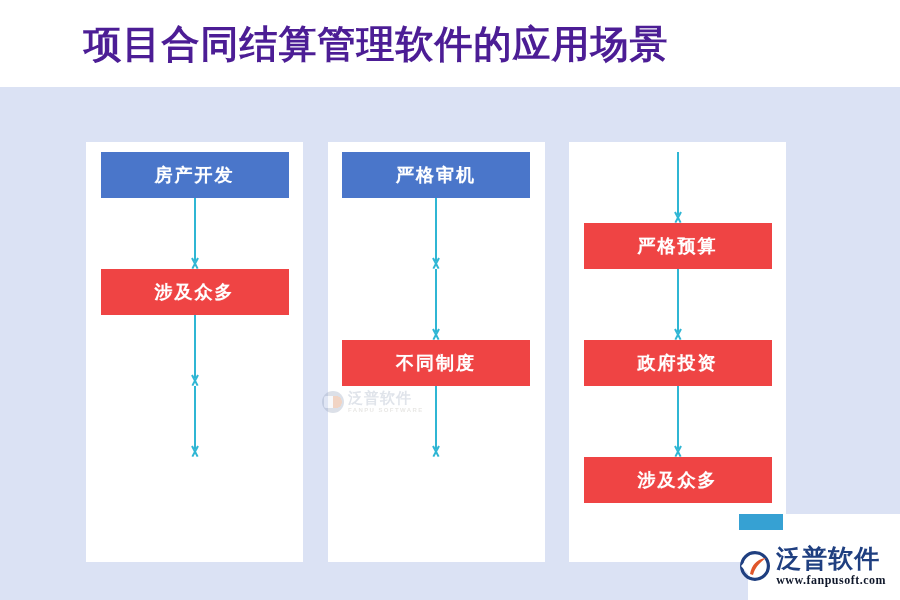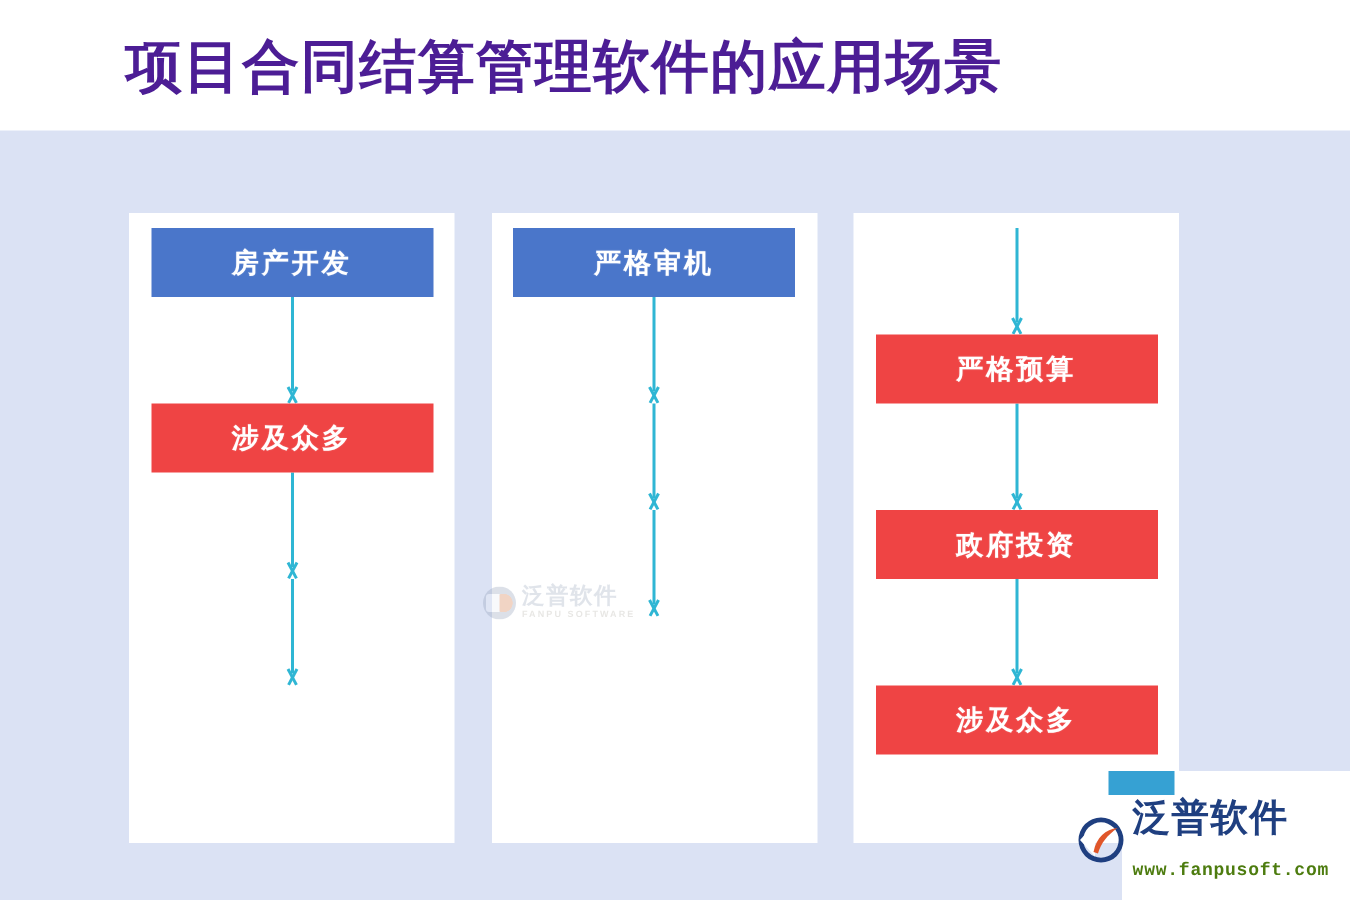--- a/index.html
+++ b/index.html
@@ -207,26 +207,26 @@
     line-height: 1;
   }
   #corner-logo .logo-cn {
     font-family: "Liberation Sans", "DejaVu Sans", sans-serif;
     font-size: 25px;
     font-weight: bold;
     color: #1f3f80;
     letter-spacing: 1px;
   }
   #corner-logo .logo-url {
-    font-family: Liberation Mono, monospace;
+    font-family: Liberation Serif, serif;
     font-size: 12px;
     font-weight: bold;
-    color: #4d7c0f;
+    color: #0f172a;
     letter-spacing: 0.5px;
-    margin-top: 16px;
+    margin-top: 3px;
   }
   #corner-swatch {
     position: absolute;
     right: 117px;
     bottom: 70px;
     width: 44px;
     height: 16px;
     background: #36a1d3;
     z-index: 4;
   }
@@ -275,20 +275,23 @@
       <div class="node dark">
         <span class="node-label">严格审机</span>
       </div>
       <div class="connector">
         <span class="stem"></span>
         <span class="head"></span>
       </div>
       <div class="connector">
         <span class="stem"></span>
         <span class="head"></span>
+      </div>
+      <div class="node light">
+        <span class="node-label">不同制度</span>
       </div>
       <div class="connector">
         <span class="stem"></span>
         <span class="head"></span>
       </div>
     </div>
 
     <div class="flow-card">
       <div class="connector">
         <span class="stem"></span>

